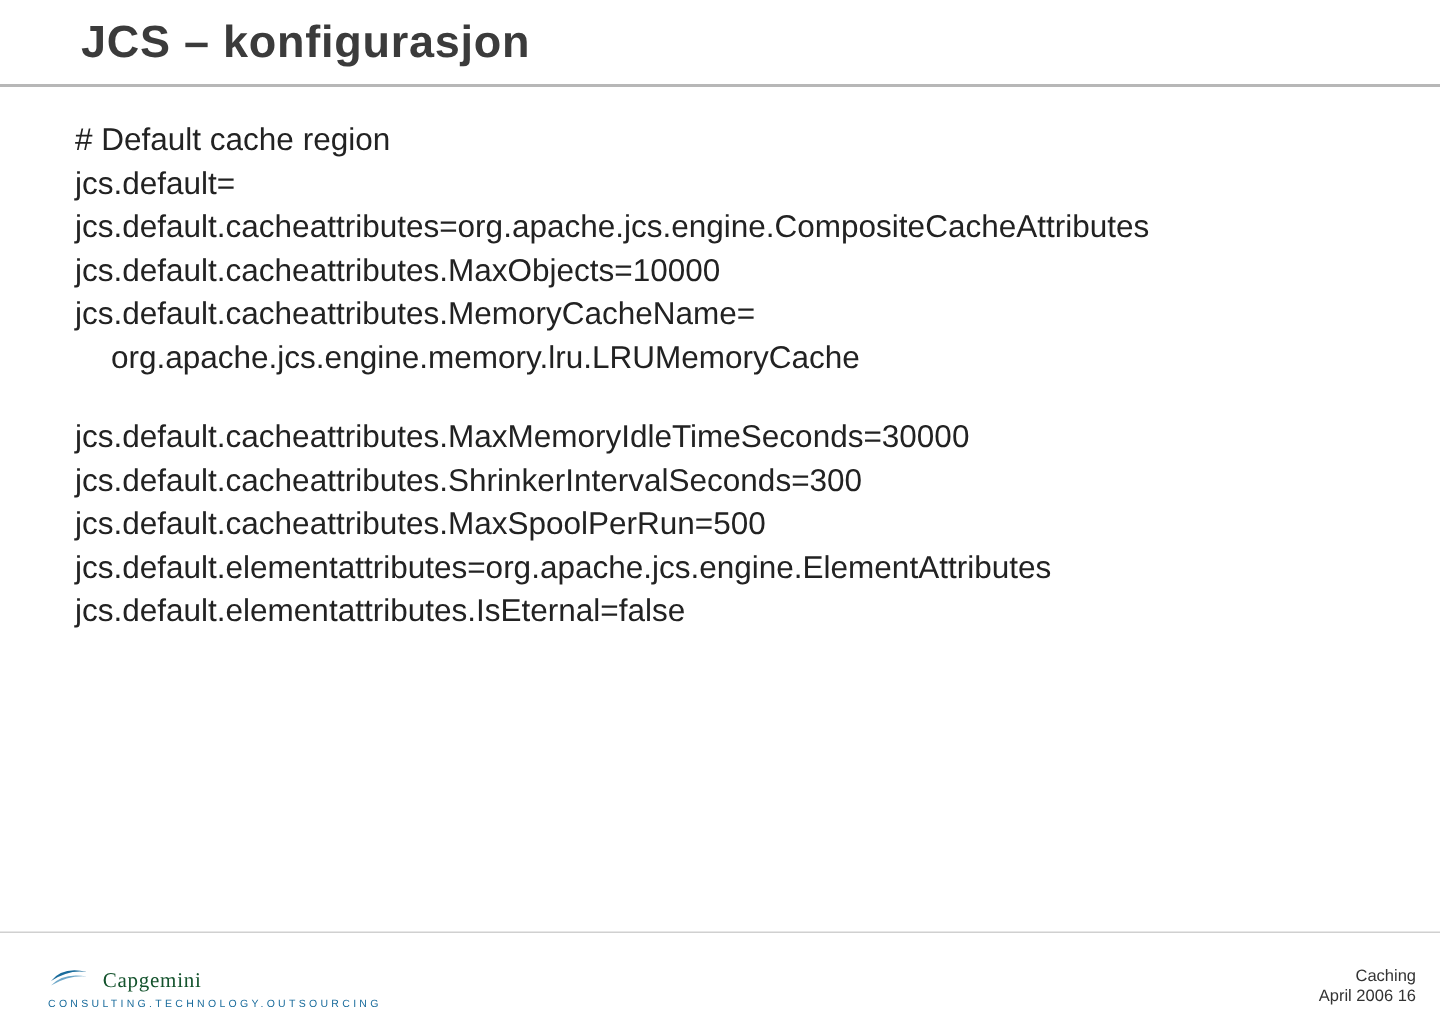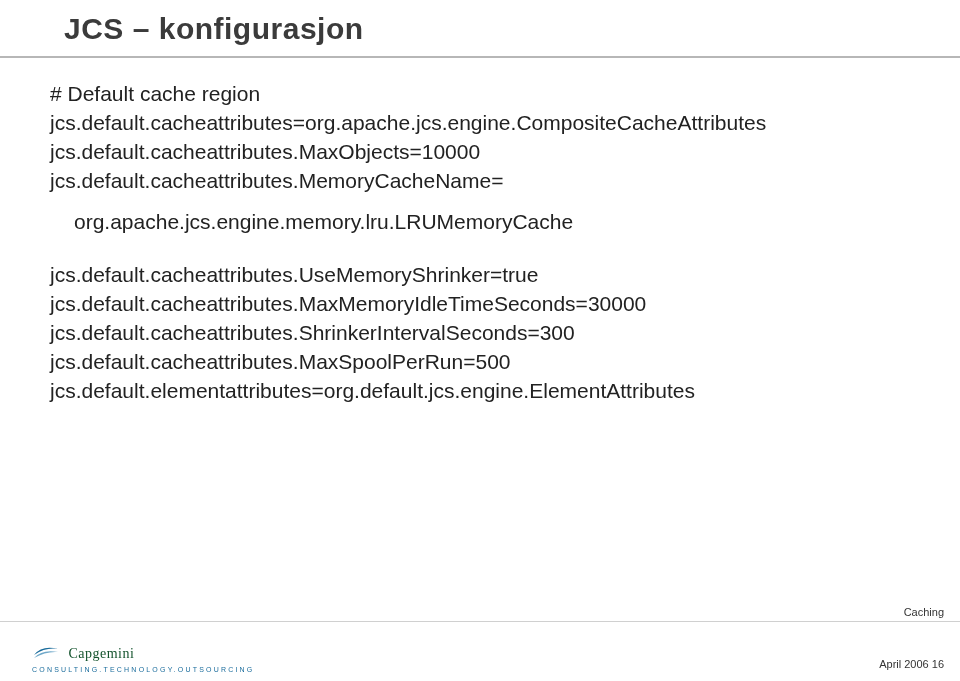--- a/index.html
+++ b/index.html
@@ -1,52 +1,53 @@
 <!DOCTYPE html>
 <html><head>
 <meta charset="utf-8">
 <style>
   * { box-sizing: border-box; margin: 0; padding: 0; }
   html, body { width: 960px; height: 681px; font-family: Arial, Helvetica, sans-serif; background: #fff; position: relative; }
   .slide { width: 960px; height: 681px; position: relative; }
-  .title { position: absolute; left: 64px; top: 12px; font-size: 30px; font-weight: bold; color: #3b3b3b; letter-spacing: 0.5px; }
+  .title { position: absolute; left: 54px; top: 12px; font-size: 30px; font-weight: bold; color: #3b3b3b; letter-spacing: 0.5px; }
   .underline { position: absolute; left: 0; top: 56px; width: 960px; height: 2px; background: #b7b7b7; }
   .body { position: absolute; left: 50px; top: 80px; width: 870px; }
   .block { margin-bottom: 24px; }
   .line { font-size: 21px; color: #222; line-height: 1.38; white-space: pre; }
-  .indent { padding-left: 24px; margin-top: 12px; }
+  .indent { padding-left: 24px; }
   .footer { position: absolute; left: 0; bottom: 0; width: 960px; height: 60px; border-top: 1px solid #d0d0d0; }
   .logo-wrap { position: absolute; left: 32px; bottom: 8px; }
   .logo-text { font-family: Georgia, 'Times New Roman', serif; font-size: 14px; color: #14532d; font-weight: normal; letter-spacing: 0.5px; }
   .logo-swoosh { display: inline-block; vertical-align: middle; margin-right: 4px; }
   .logo-tag { font-size: 7px; letter-spacing: 2.2px; color: #1a6c9c; margin-top: 1px; font-family: Arial, sans-serif; }
   .footer-right { position: absolute; right: 16px; bottom: 10px; text-align: right; }
-  .footer-right .ft { font-size: 11px; color: #333; line-height: 1.2; display: block; margin-top: 39px; }
+  .footer-right .ft { font-size: 11px; color: #333; line-height: 1.2; display: block; }
 </style>
 </head>
 <body>
 <div class="slide">
 
 <div class="title">JCS – konfigurasjon</div>
 <div class="underline"></div>
 
 <div class="body" id="body-container">
       <div class="block">
         <div class="line"># Default cache region</div>
+        <div class="line">jcs.default=</div>
         <div class="line">jcs.default.cacheattributes=org.apache.jcs.engine.CompositeCacheAttributes</div>
         <div class="line">jcs.default.cacheattributes.MaxObjects=10000</div>
         <div class="line">jcs.default.cacheattributes.MemoryCacheName=</div>
         <div class="line indent">org.apache.jcs.engine.memory.lru.LRUMemoryCache</div>
       </div>
       <div class="block">
-        <div class="line">jcs.default.cacheattributes.UseMemoryShrinker=true</div>
         <div class="line">jcs.default.cacheattributes.MaxMemoryIdleTimeSeconds=30000</div>
         <div class="line">jcs.default.cacheattributes.ShrinkerIntervalSeconds=300</div>
         <div class="line">jcs.default.cacheattributes.MaxSpoolPerRun=500</div>
-        <div class="line">jcs.default.elementattributes=org.default.jcs.engine.ElementAttributes</div>
+        <div class="line">jcs.default.elementattributes=org.apache.jcs.engine.ElementAttributes</div>
+        <div class="line">jcs.default.elementattributes.IsEternal=false</div>
       </div>
     </div>
 
 <div class="footer">
   <div class="logo-wrap">
     <div>
       <span class="logo-swoosh">
         <svg width="28" height="18" viewBox="0 0 28 18">
           <path d="M2 12 Q 10 2 26 6 Q 14 4 2 12 Z" fill="#1a6c9c"></path>
           <path d="M2 15 Q 10 6 26 9 Q 14 8 2 15 Z" fill="#6fa8c9"></path>

